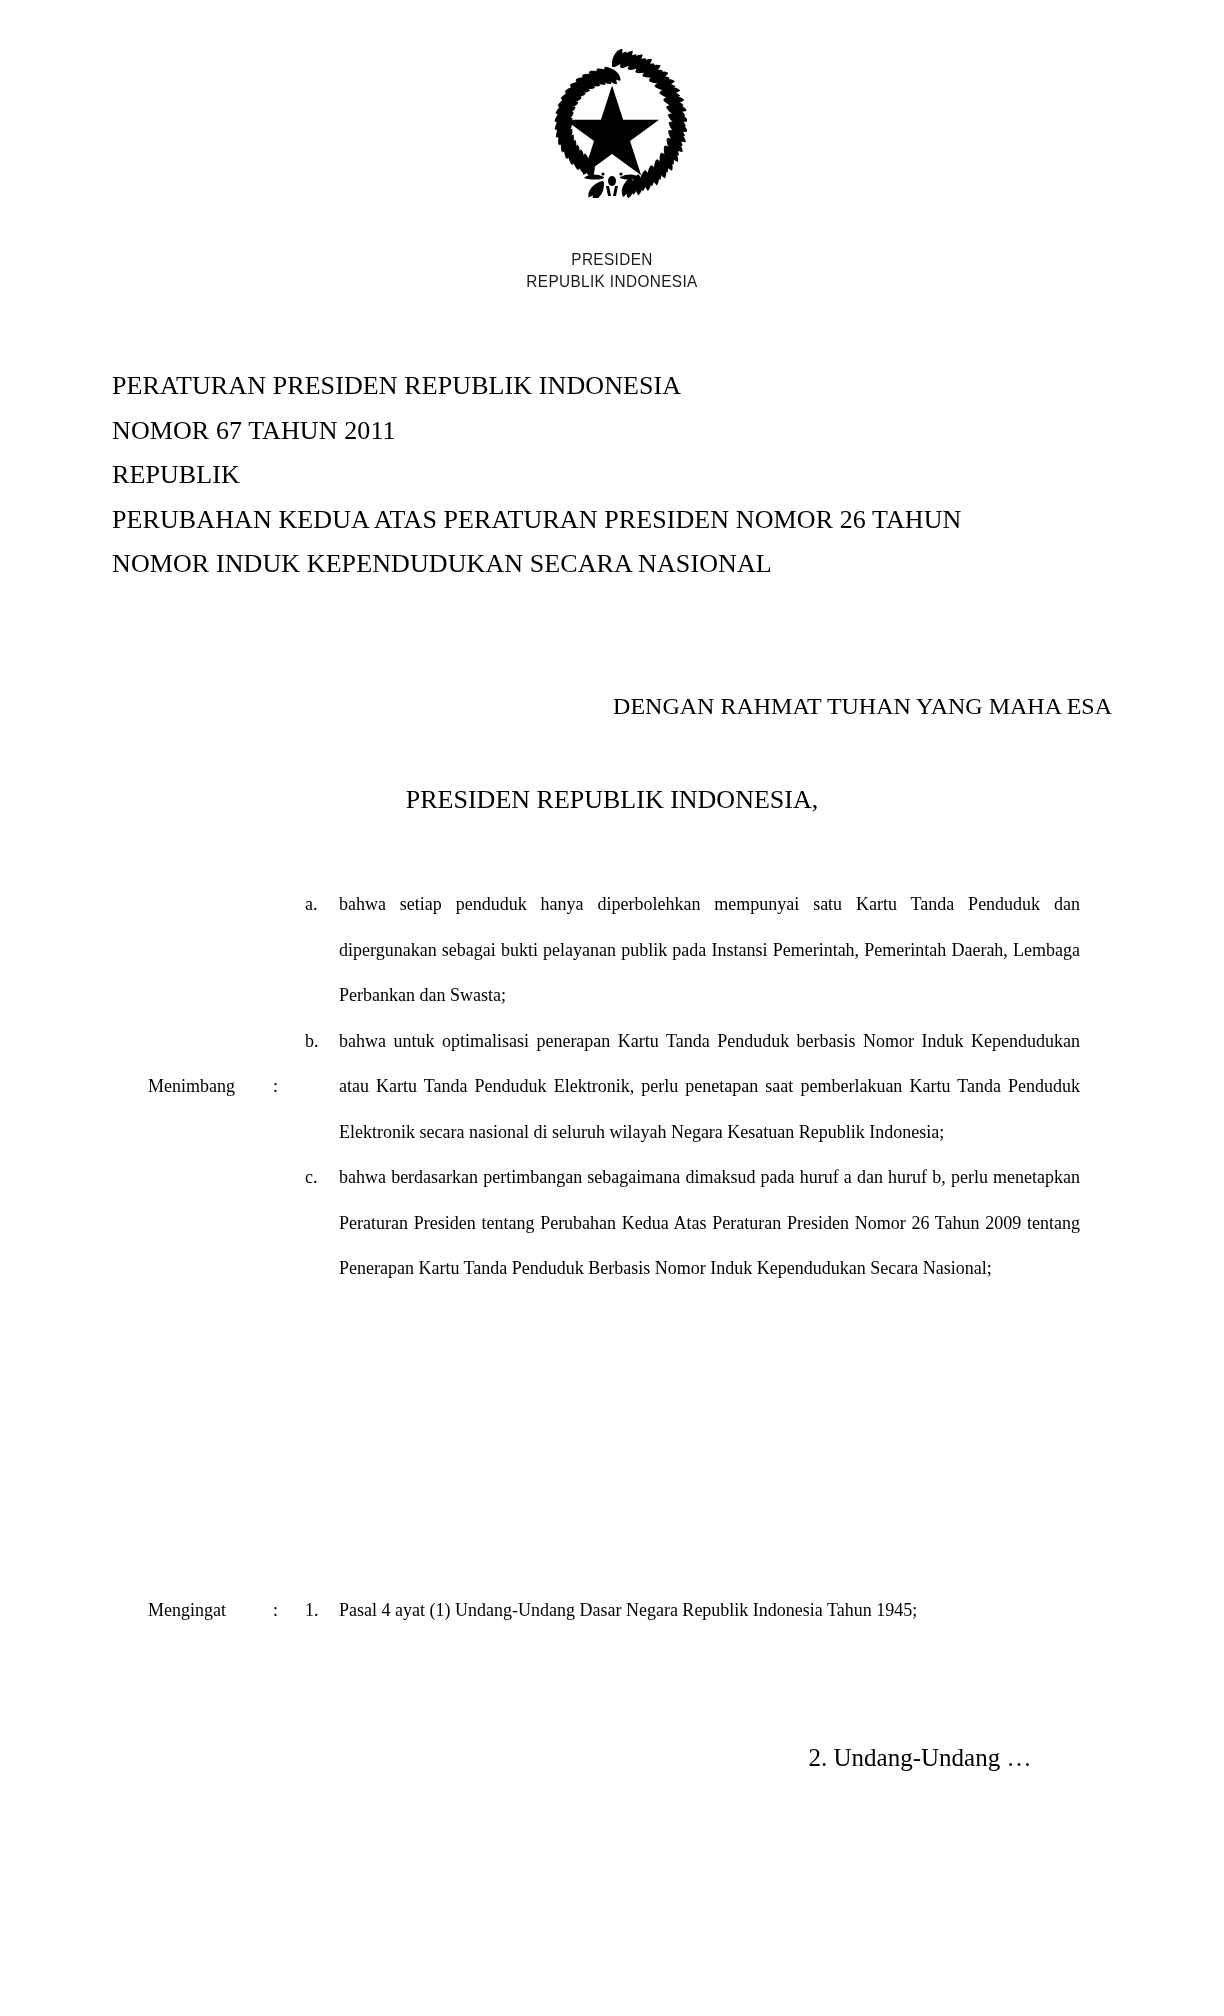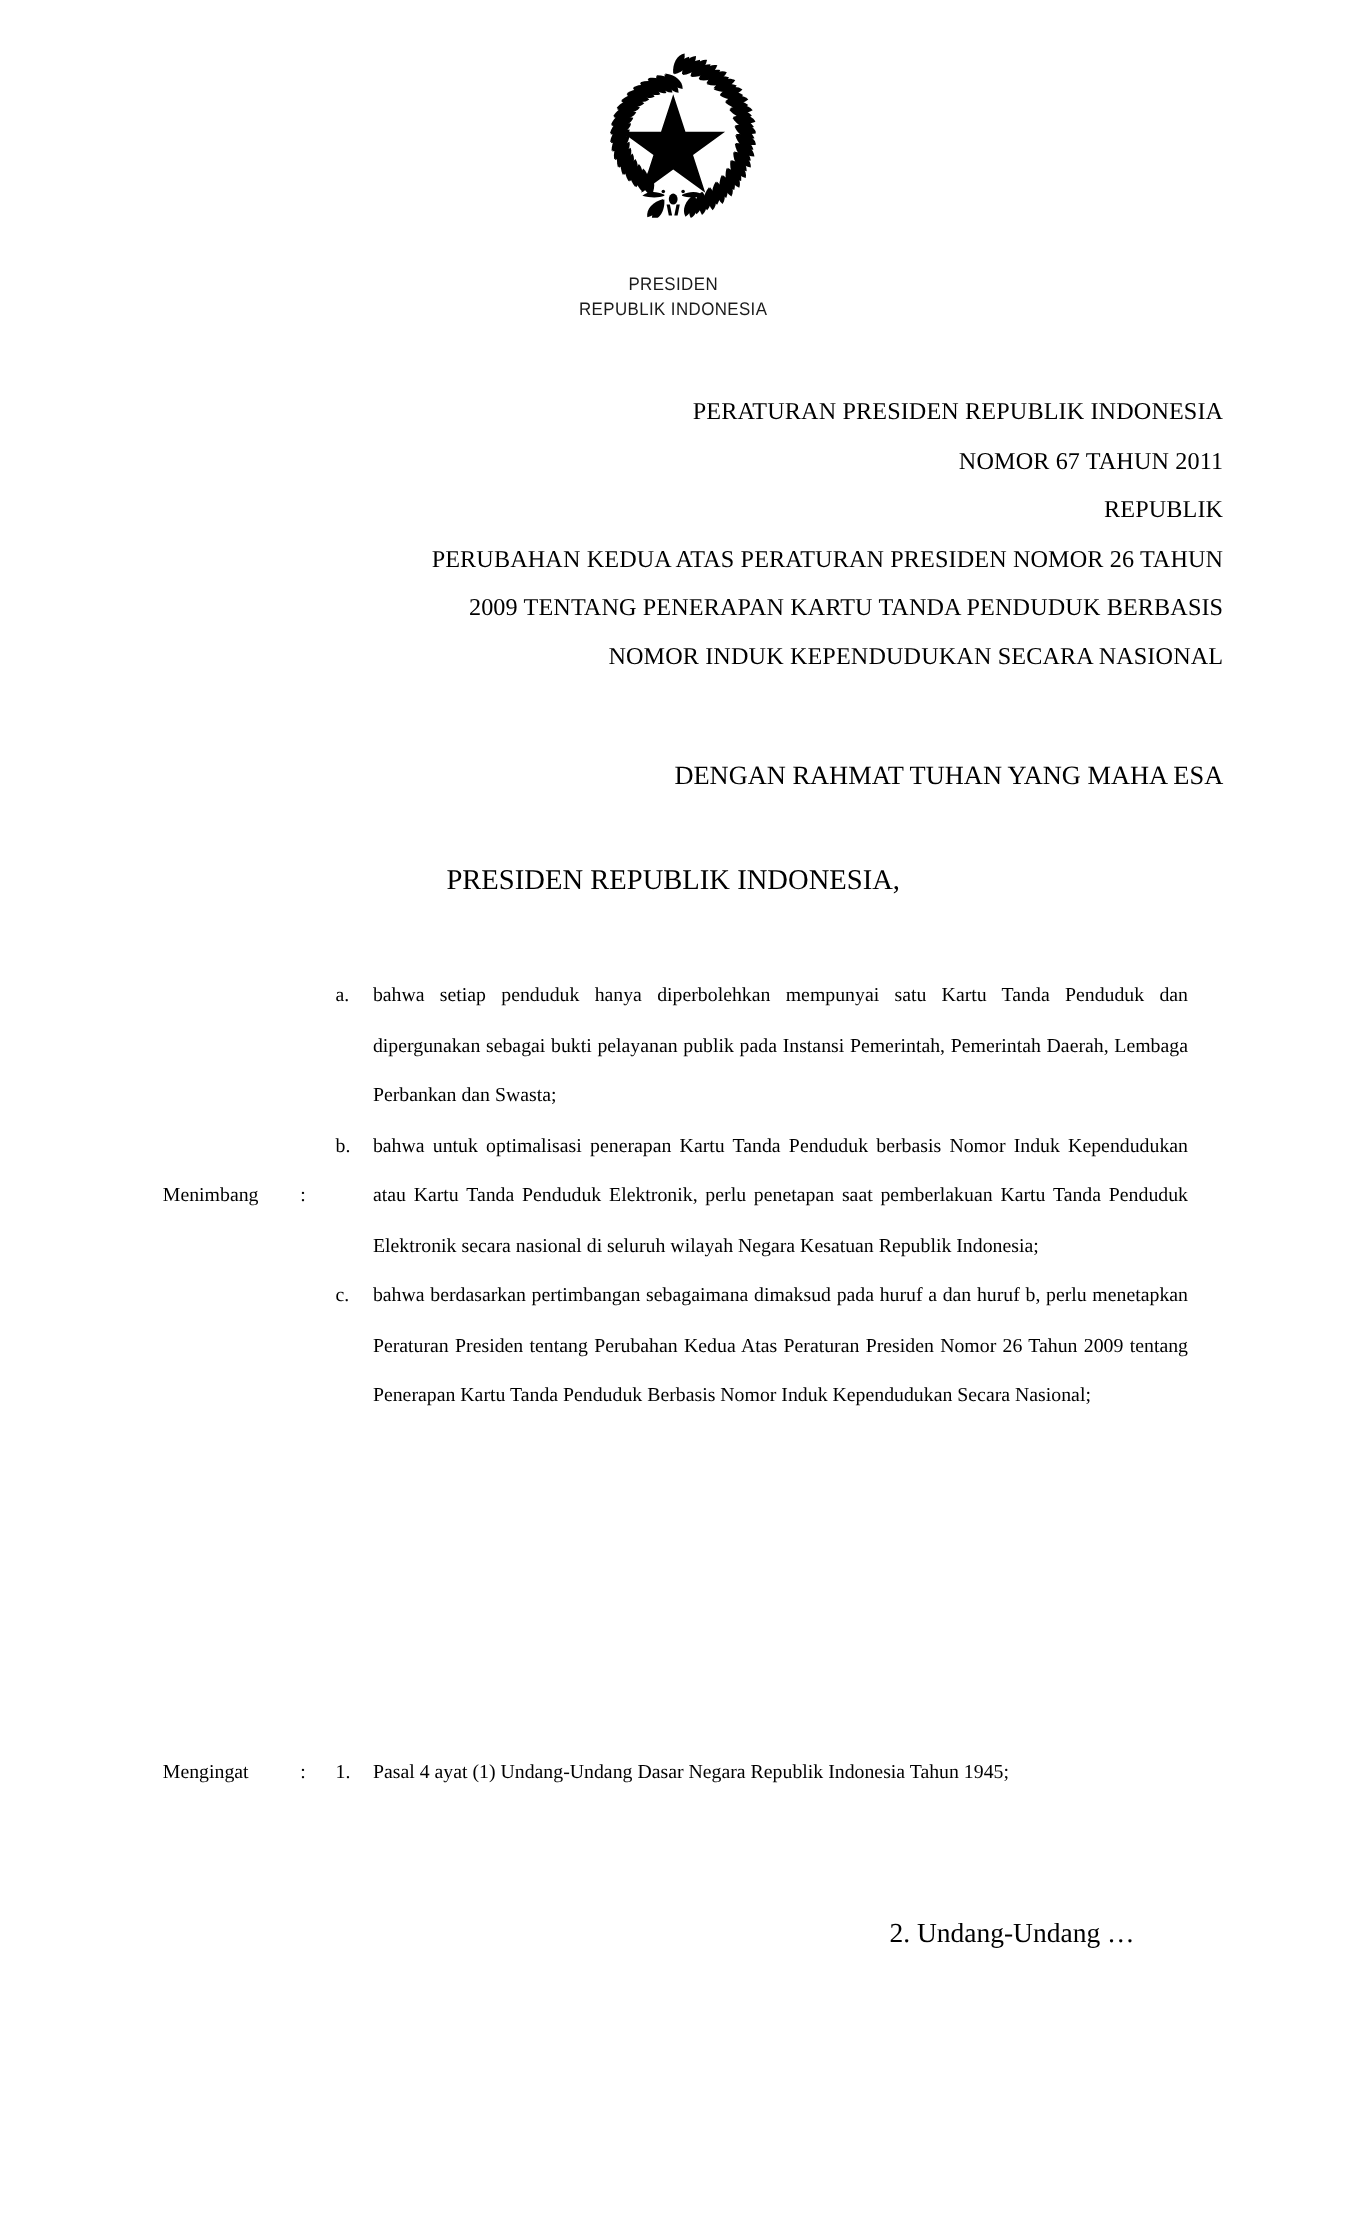--- a/index.html
+++ b/index.html
@@ -53,24 +53,24 @@
     color: #1a1a1a;
     transform: scaleX(0.93);
     transform-origin: center top;
   }
   .emblem-caption div { white-space: pre; }
 
   
   .title-block {
     position: absolute;
     left: 112px;
-    top: 352px;
+    top: 364px;
     width: 1000px;
-    text-align: right;
-    font-size: 22px;
+    text-align: left;
+    font-size: 26px;
     line-height: 44.5px;
     letter-spacing: 0.1px;
   }
   .title-block .tline { white-space: nowrap; }
 
   .invocation {
     position: absolute;
     left: 112px;
     top: 684px;
     width: 1000px;
@@ -315,21 +315,20 @@
   <div class="emblem-caption">
     <div>PRESIDEN</div>
     <div>REPUBLIK INDONESIA</div>
   </div>
 
   <div class="title-block">
     <div class="tline">PERATURAN PRESIDEN REPUBLIK INDONESIA</div>
     <div class="tline">NOMOR 67 TAHUN 2011</div>
     <div class="tline">REPUBLIK</div>
     <div class="tline">PERUBAHAN KEDUA ATAS PERATURAN PRESIDEN NOMOR 26 TAHUN</div>
-    <div class="tline">2009 TENTANG PENERAPAN KARTU TANDA PENDUDUK BERBASIS</div>
     <div class="tline">NOMOR INDUK KEPENDUDUKAN SECARA NASIONAL</div>
   </div>
 
   <div class="invocation">DENGAN RAHMAT TUHAN YANG MAHA ESA</div>
   <div class="enactor">PRESIDEN REPUBLIK INDONESIA,</div>
 
   <div class="clause" id="menimbang-clause">
     <div class="clause-label">Menimbang</div>
     <div class="clause-colon">:</div>
     <div class="clause-items">

